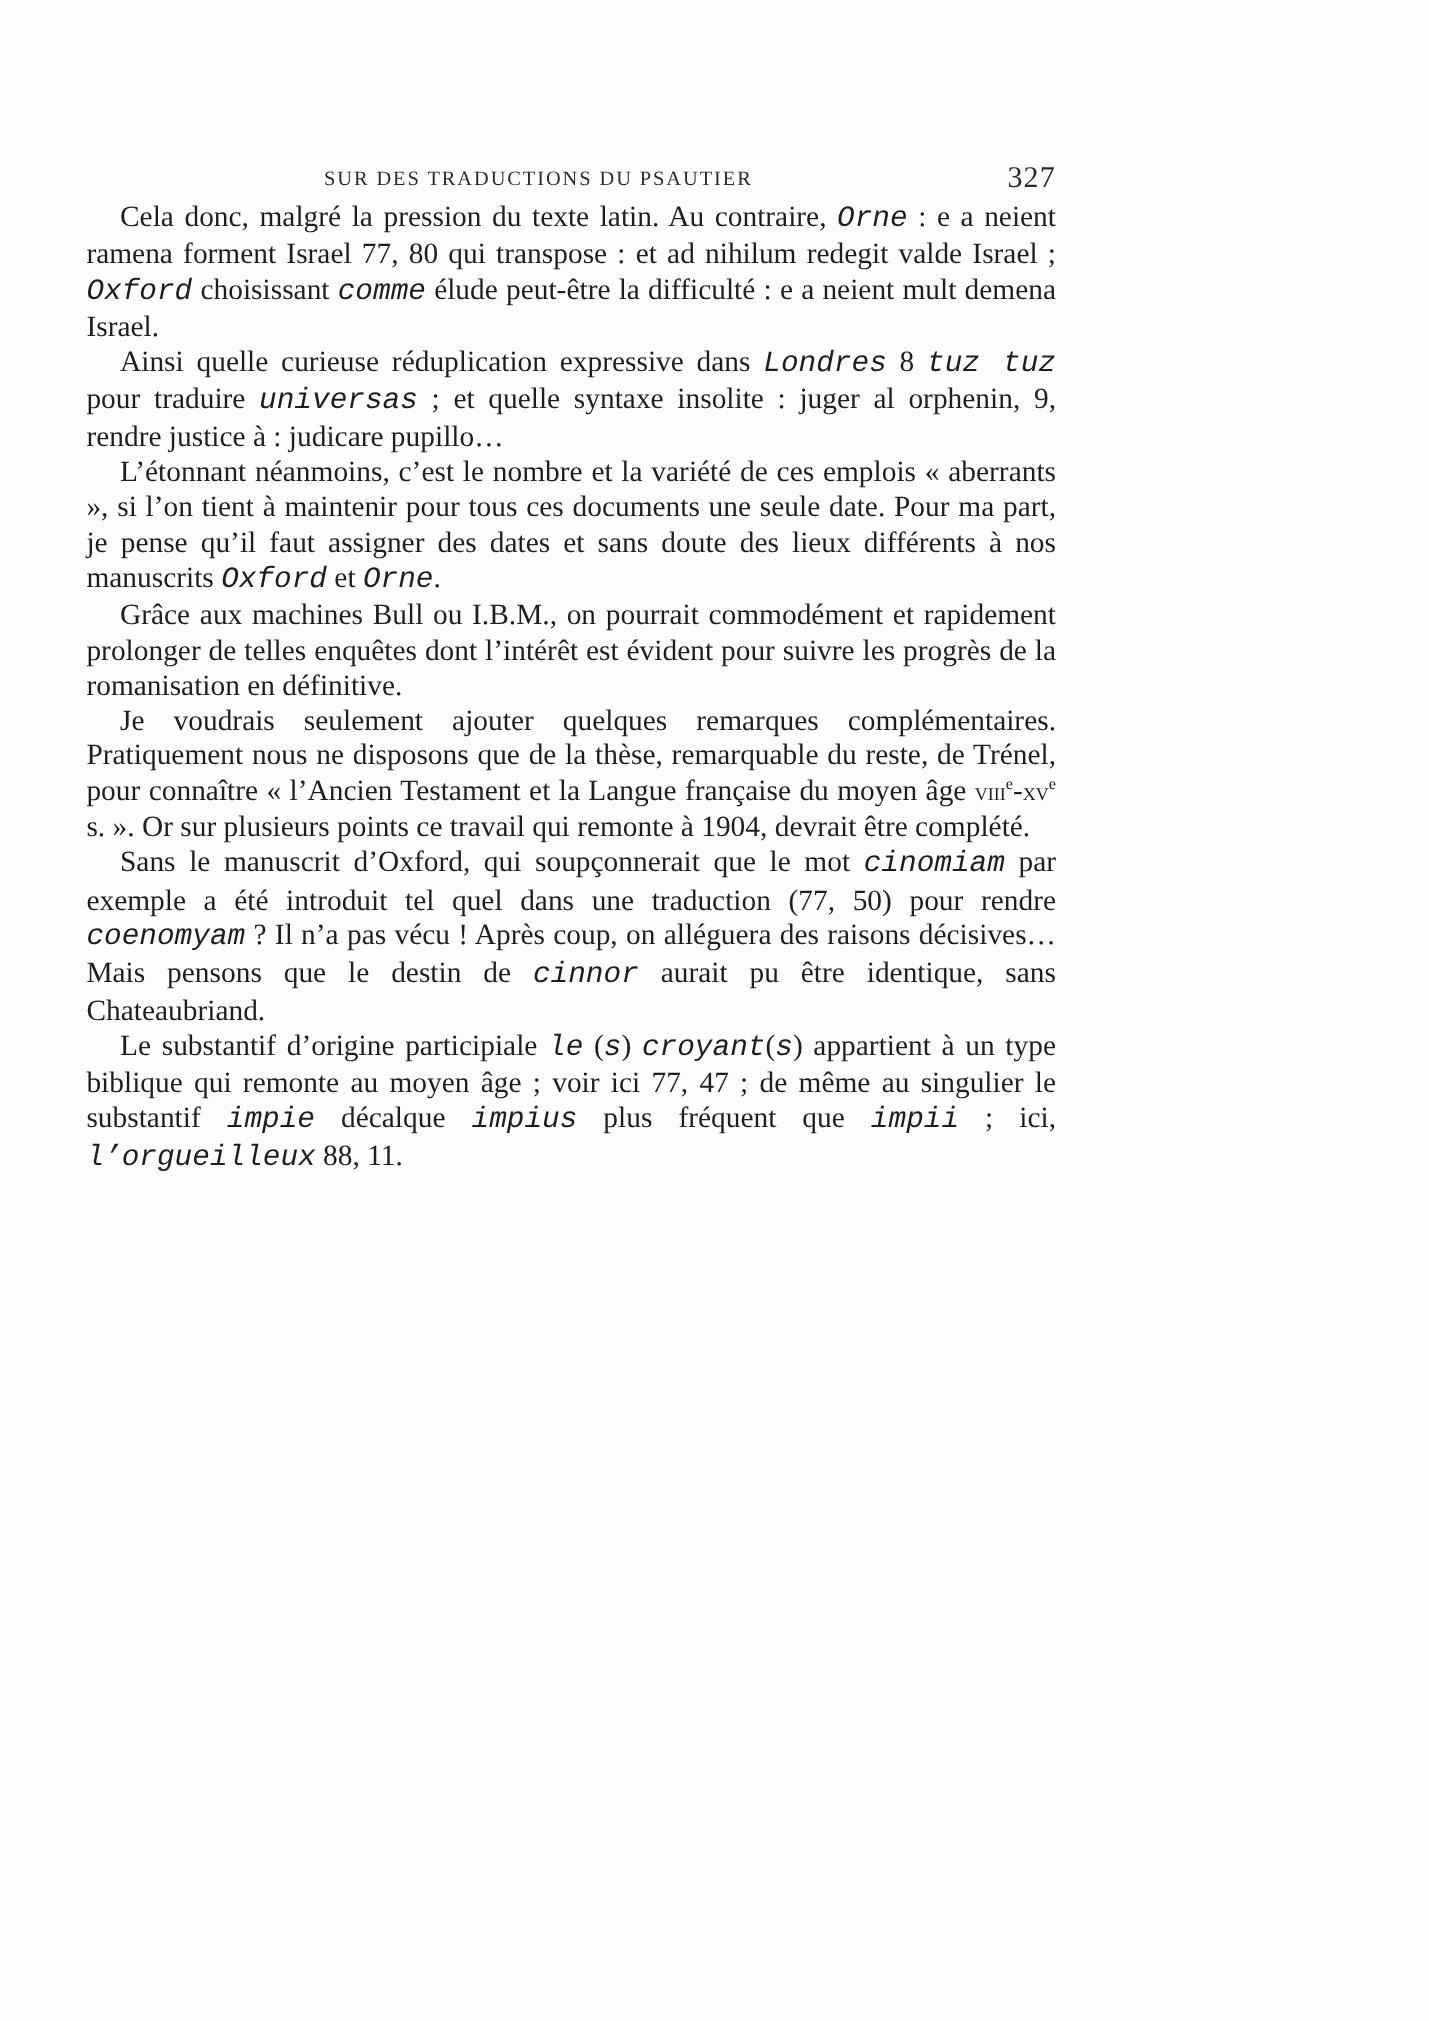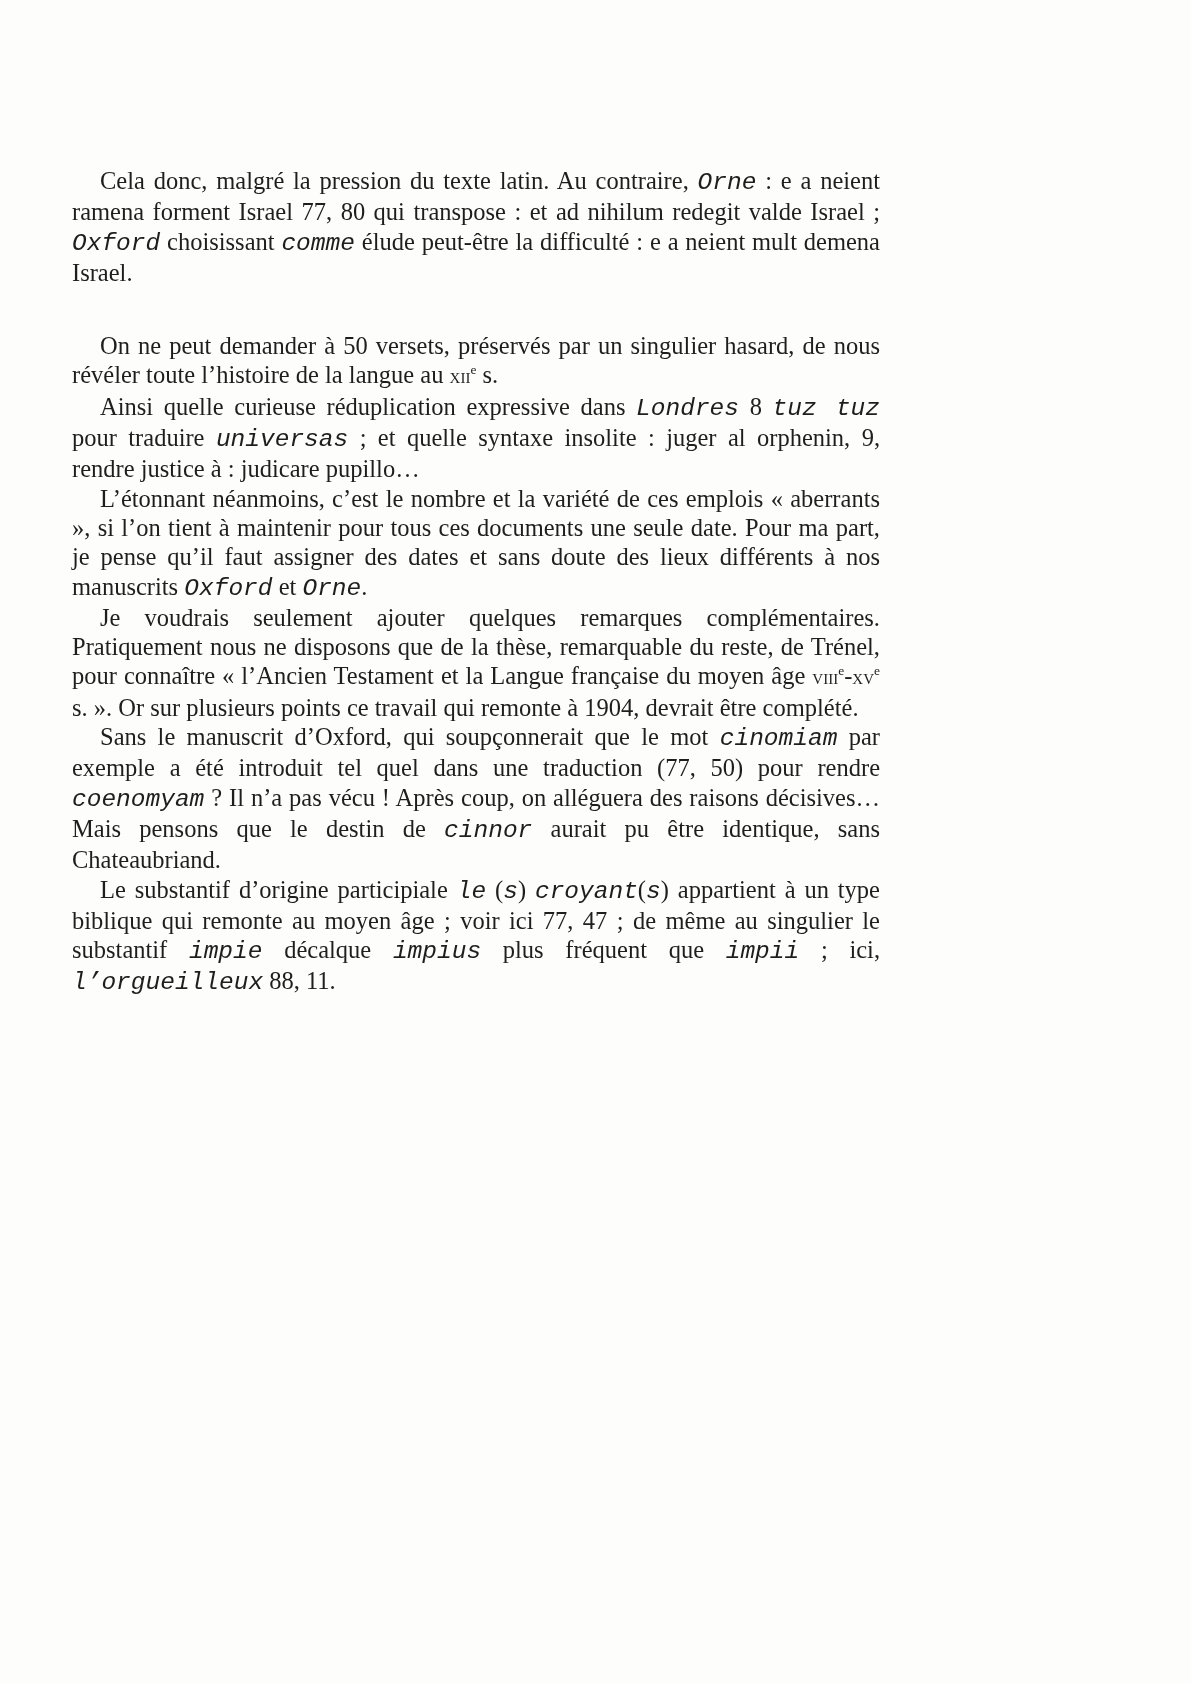--- a/index.html
+++ b/index.html
@@ -29,23 +29,27 @@
   .para { margin: 0; text-indent: 28px; }
   .para.gap { margin-top: 44px; }
   .para i, .it { font-style: italic; font-family: Liberation Mono, monospace; }
   .sc { font-variant: small-caps; font-size: 0.85em; }
   sup { font-size: 0.55em; vertical-align: 0.7em; line-height: 0; }
 </style>
 </head>
 <body>
 
 <div class="page">
+  <div class="running-head">
+    <span class="running-title">SUR DES TRADUCTIONS DU PSAUTIER</span>
+    <span class="page-number">327</span>
+  </div>
 
   <div class="body-text">
     <p class="para"><span>Cela donc, malgré la pression du texte latin. Au contraire, </span><i>Orne</i><span> : e a neient ramena forment Israel 77, 80 qui transpose : et ad nihilum redegit valde Israel ; </span><i>Oxford</i><span> choisissant </span><i>comme</i><span> élude peut-être la difficulté : e a neient mult demena Israel.</span></p>
-    <p class="para gap"><span>On ne peut demander à 50 versets, préservés par un singulier hasard, de nous révéler toute l’histoire de la langue au </span><span class="sc">xii</span><sup>e</sup><span> s.</span></p>
     <p class="para"><span>Ainsi quelle curieuse réduplication expressive dans </span><i>Londres</i><span> 8 </span><i>tuz tuz</i><span> pour traduire </span><i>universas</i><span> ; et quelle syntaxe insolite : juger al orphenin, 9, rendre justice à : judicare pupillo…</span></p>
     <p class="para"><span>L’étonnant néanmoins, c’est le nombre et la variété de ces emplois « aberrants », si l’on tient à maintenir pour tous ces documents une seule date. Pour ma part, je pense qu’il faut assigner des dates et sans doute des lieux différents à nos manuscrits </span><i>Oxford</i><span> et </span><i>Orne</i><span>.</span></p>
+    <p class="para"><span>Grâce aux machines Bull ou I.B.M., on pourrait commodément et rapidement prolonger de telles enquêtes dont l’intérêt est évident pour suivre les progrès de la romanisation en définitive.</span></p>
     <p class="para"><span>Je voudrais seulement ajouter quelques remarques complémentaires. Pratiquement nous ne disposons que de la thèse, remarquable du reste, de Trénel, pour connaître « l’Ancien Testament et la Langue française du moyen âge </span><span class="sc">viii</span><sup>e</sup><span>-</span><span class="sc">xv</span><sup>e</sup><span> s. ». Or sur plusieurs points ce travail qui remonte à 1904, devrait être complété.</span></p>
     <p class="para"><span>Sans le manuscrit d’Oxford, qui soupçonnerait que le mot </span><i>cinomiam</i><span> par exemple a été introduit tel quel dans une traduction (77, 50) pour rendre </span><i>coenomyam</i><span> ? Il n’a pas vécu ! Après coup, on alléguera des raisons décisives… Mais pensons que le destin de </span><i>cinnor</i><span> aurait pu être identique, sans Chateaubriand.</span></p>
     <p class="para"><span>Le substantif d’origine participiale </span><i>le</i><span> (</span><i>s</i><span>) </span><i>croyant</i><span>(</span><i>s</i><span>) appartient à un type biblique qui remonte au moyen âge ; voir ici 77, 47 ; de même au singulier le substantif </span><i>impie</i><span> décalque </span><i>impius</i><span> plus fréquent que </span><i>impii</i><span> ; ici, </span><i>l’orgueilleux</i><span> 88, 11.</span></p>
   </div>
 </div>
 
 </body></html>

